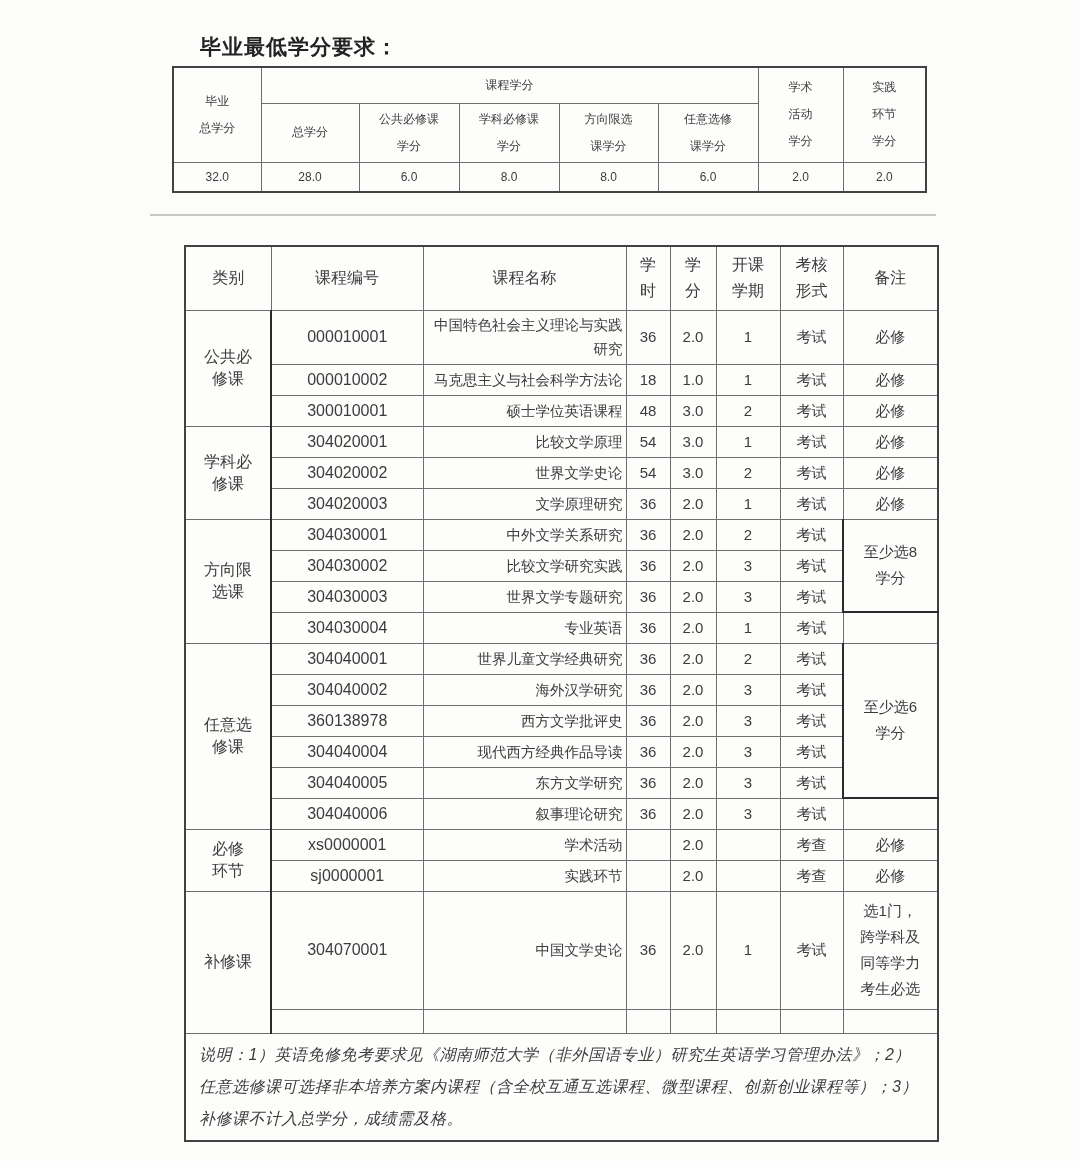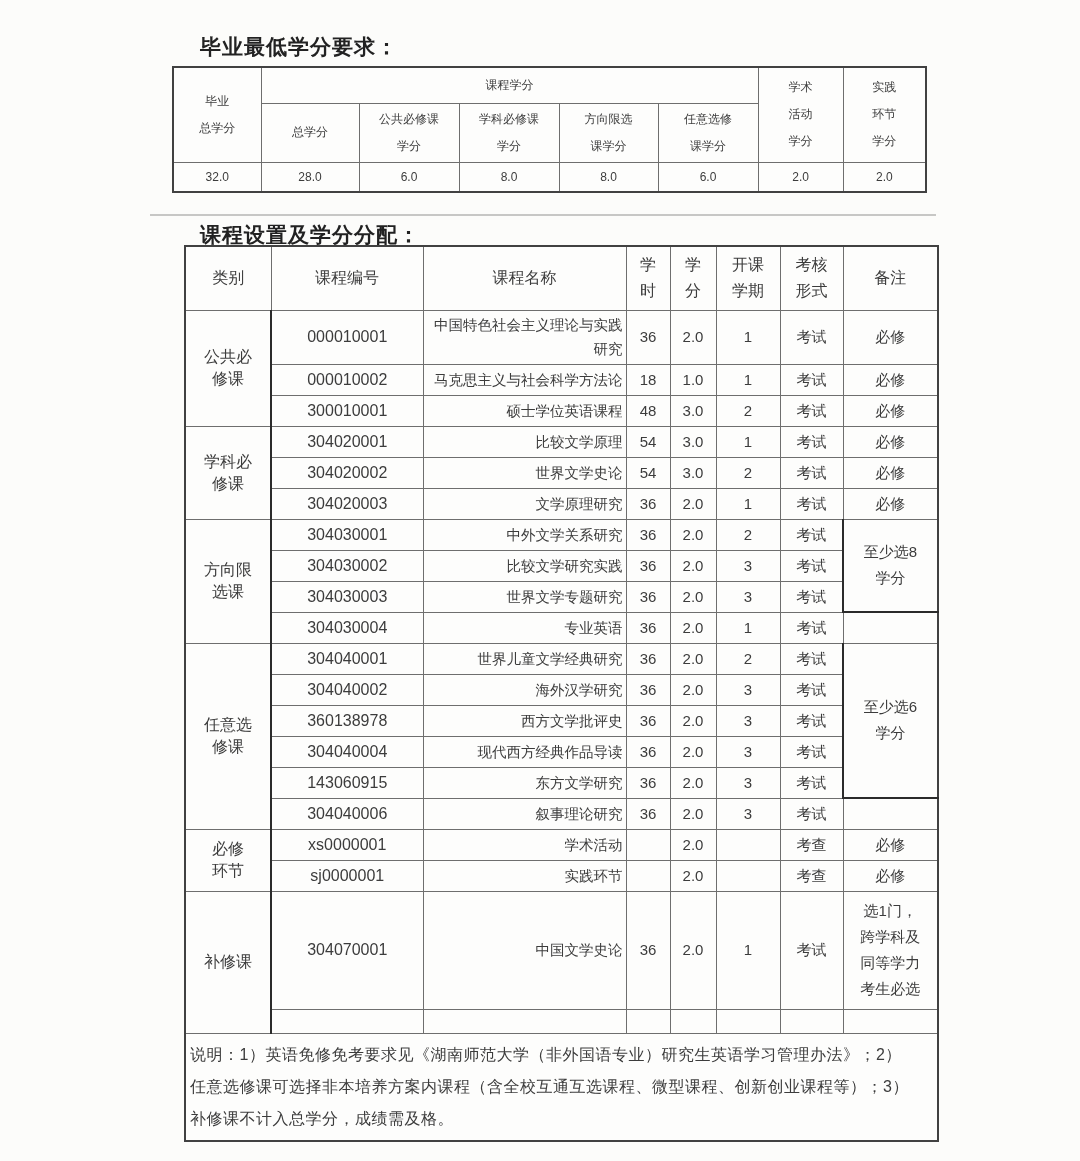--- a/index.html
+++ b/index.html
@@ -45,21 +45,21 @@
   #course-table { left:184px; top:245px; width:753px; }
   #course-table td.hd { font-size:16px; line-height:26px; }
   #course-table td.name { text-align:right; padding:1px 3px 1px 9px; font-size:14.5px; line-height:24px; }
   #course-table td.id { font-size:16px; border-left:2px solid #2b2b2b; }
   #course-table td.cat { font-size:16px; line-height:22px; }
   #course-table td.mnote { border-left:2px solid #2b2b2b; border-bottom:2px solid #2b2b2b; }
   #course-table td.rk { line-height:26px; }
   #course-table td.foot {
     text-align:left; white-space:pre-line;
     font-size:16px; line-height:32px;
-    padding:5px 4px; letter-spacing:0.5px;
+    padding:5px 13px; letter-spacing:0.5px;font-style:italic;
   }
   tr.h64 { height:64px; } tr.h54 { height:54px; } tr.h28 { height:28px; }
   tr.h118 { height:118px; } tr.h24 { height:24px; }
   tr.hr1 { height:36px; } tr.hr2 { height:59px; } tr.hr3 { height:30px;margin-left:28px; }
 </style>
 </head>
 <body>
 
 <div class="page">
 
@@ -107,21 +107,20 @@
       <td>8.0</td>
       <td>6.0</td>
       <td>2.0</td>
       <td>2.0</td>
     </tr>
   </tbody>
     </table>
 
   <div class="divider"></div>
 
-  <div id="t2-title" class="sec-title">课程设置及学分分配：</div>
 
   <table id="course-table">
     <colgroup>
       <col style="width:86px">
         <col style="width:152px">
         <col style="width:203px">
         <col style="width:44px">
       <col style="width:46px">
         <col style="width:64px">
         <col style="width:63px">
@@ -272,21 +271,21 @@
     </tr>
     <tr class="h28">
       <td class="id">304040004</td>
       <td class="name">现代西方经典作品导读</td>
       <td>36</td>
       <td>2.0</td>
       <td>3</td>
       <td>考试</td>
     </tr>
     <tr class="h28">
-      <td class="id">143060915</td>
+      <td class="id">304040005</td>
       <td class="name">东方文学研究</td>
       <td>36</td>
       <td>2.0</td>
       <td>3</td>
       <td>考试</td>
     </tr>
     <tr class="h28">
       <td class="id">304040006</td>
       <td class="name">叙事理论研究</td>
       <td>36</td>

